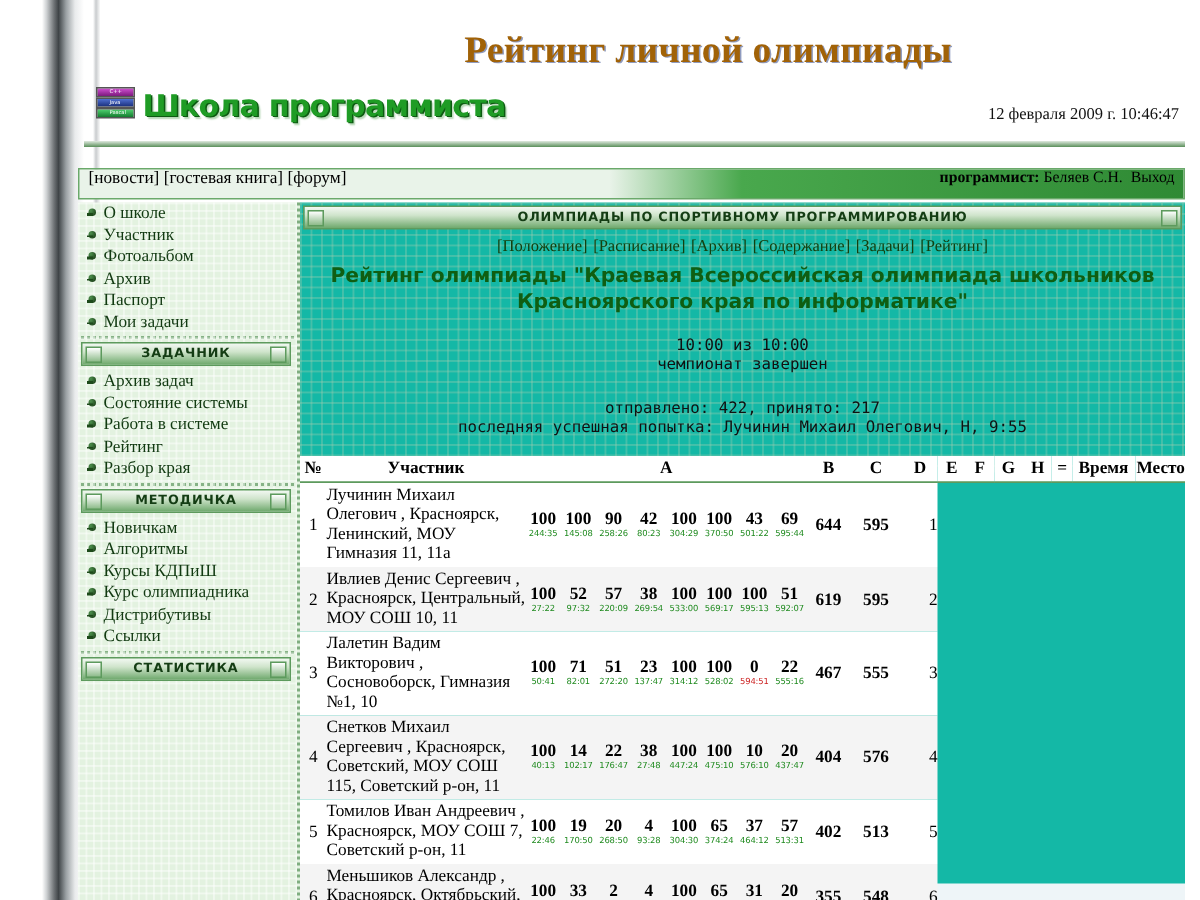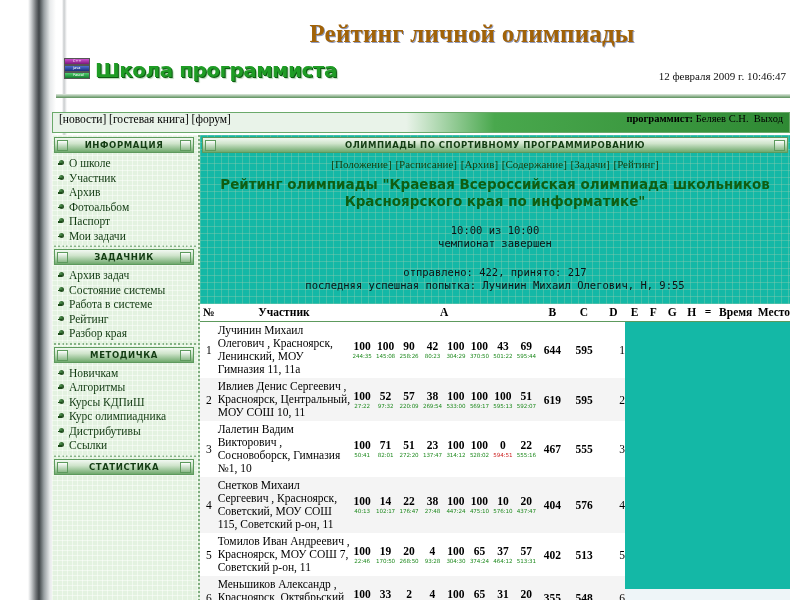--- a/index.html
+++ b/index.html
@@ -202,36 +202,35 @@
       <span>программист:</span>
       <span class="usr">Беляев С.Н.</span>&nbsp;
       <span class="exit">Выход</span>
     </div>
   </div>
 
   <div id="body-wrap">
 
     <div id="sidebar">
 
-      <div class="sect-head">ИНФОРМАЦИЯ</div>
       <div class="nav-item">
           <span class="bullet"></span>
           <span>О школе</span>
         </div>
       <div class="nav-item">
           <span class="bullet"></span>
           <span>Участник</span>
         </div>
       <div class="nav-item">
           <span class="bullet"></span>
+          <span>Фотоальбом</span>
+        </div>
+      <div class="nav-item">
+          <span class="bullet"></span>
           <span>Архив</span>
-        </div>
-      <div class="nav-item">
-          <span class="bullet"></span>
-          <span>Фотоальбом</span>
         </div>
       <div class="nav-item">
           <span class="bullet"></span>
           <span>Паспорт</span>
         </div>
       <div class="nav-item">
           <span class="bullet"></span>
           <span>Мои задачи</span>
         </div>
 

